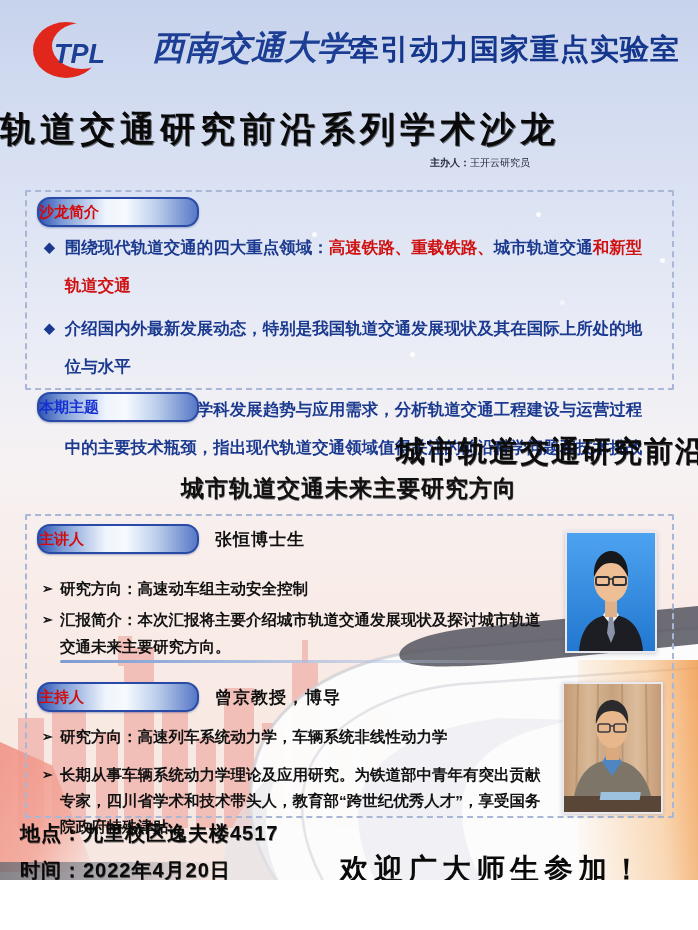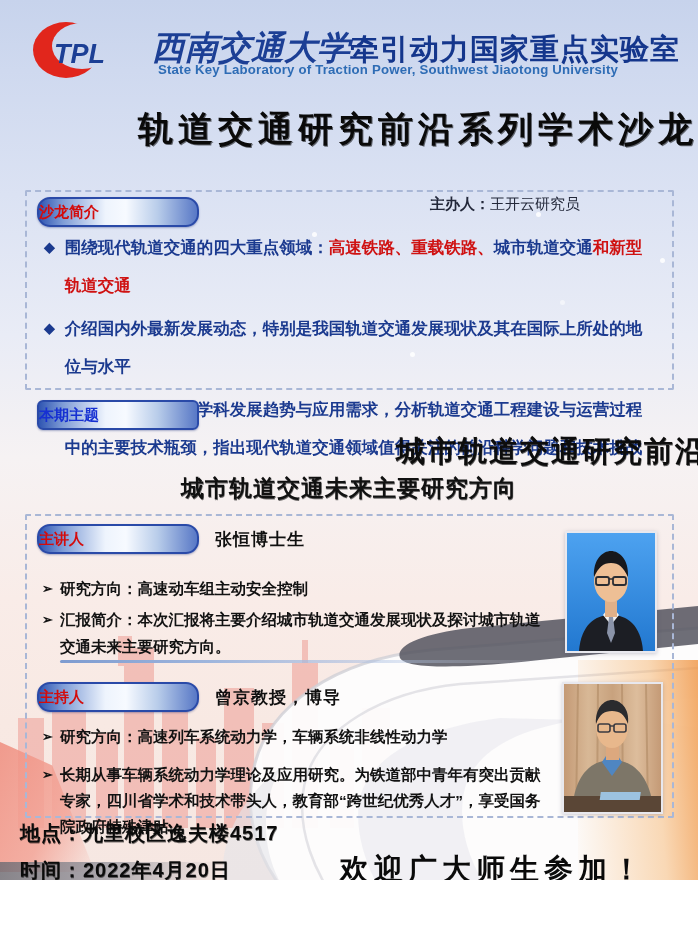--- a/index.html
+++ b/index.html
@@ -10,24 +10,24 @@
   }
   .bg{position:absolute;z-index:1;}
   .content{position:absolute;z-index:3;}
   
   .logo{position:absolute;left:30px;top:20px;width:112px;height:62px;}
   .labname{position:absolute;left:152px;top:26px;white-space:nowrap;}
   .uni-script{font-family:"DejaVu Serif",serif;font-style:italic;font-weight:bold;color:#1c3f95;font-size:33px;}
   .lab-cn{font-weight:900;color:#14368c;font-size:29px;letter-spacing:1px;}
   .lab-en{position:absolute;left:158px;top:62px;color:#2e6cb5;font-size:13.2px;font-weight:bold;letter-spacing:0.2px;}
   
-  .main-title{position:absolute;left:0;top:106px;width:100%;text-align:right;
+  .main-title{position:absolute;left:0;top:106px;width:100%;text-align:left;
     font-family:"DejaVu Serif",serif;font-weight:900;font-size:35px;color:#0a0a0a;
     letter-spacing:5px;text-shadow:1px 1px 0 rgba(0,0,0,.55);}
-  .organizer{position:absolute;left:430px;top:156px;font-size:15px;color:#23283a;margin-top:39px;}
+  .organizer{position:absolute;left:430px;top:156px;font-size:10px;color:#23283a;}
   .organizer b{font-weight:bold;}
   
   .dashbox{position:absolute;border:2px dashed #a9b7d6;border-radius:2px;background:transparent;}
   .box1{left:25px;top:190px;width:645px;height:196px;}
   .box2{left:25px;top:514px;width:645px;height:300px;}
   
   .pill{position:absolute;width:158px;height:26px;border-radius:13px;
     border:2px solid #2a4aa8;
     background:linear-gradient(90deg,#2f55b2 0%,#7e9cd6 15%,#eef4fd 42%,#f7faff 55%,#b9cdea 75%,#5878c6 100%);
     display:flex;align-items:center;justify-content:flex-start;
@@ -128,21 +128,20 @@
         <ellipse cx="52" cy="26" rx="30" ry="23" fill="#000"></ellipse>
       </mask>
     </defs>
     <ellipse cx="36" cy="30" rx="33" ry="28" fill="#e1261c" mask="url(#cres)"></ellipse>
     <text x="24" y="43" font-size="27" font-style="italic" font-weight="bold" font-family="Liberation Sans, sans-serif" fill="#1c3f95">TPL</text>
   </svg>
 
   <div class="content labname">
     <span class="uni-script">西南交通大学</span><span class="lab-cn">牵引动力国家重点实验室</span>
   </div>
-  <div class="content lab-en">State Key Laboratory of Traction Power, Southwest Jiaotong University</div>
 
   <div class="content main-title">轨道交通研究前沿系列学术沙龙</div>
 
   <div class="content organizer">
     <b>主办人：</b><span>王开云研究员</span>
   </div>
 
   <div class="content dashbox box1"></div>
   <div class="content pill red" style="left:37px;top:197px;">
     <span>沙龙简介</span>
@@ -158,21 +157,21 @@
     <div class="ibullet">
       <span class="dm">◆</span>
       <span>介绍国内外最新发展动态，特别是我国轨道交通发展现状及其在国际上所处的地位与水平</span>
     </div>
     <div class="ibullet">
       <span class="dm">◆</span>
       <span>结合轨道交通工程学科发展趋势与应用需求，分析轨道交通工程建设与运营过程中的主要技术瓶颈，指出现代轨道交通领域值得关注的前沿科学问题和技术挑战</span>
     </div>
   </div>
 
-  <div class="content pill blue" style="left:37px;top:400px;border-radius:6px;">
+  <div class="content pill blue" style="left:37px;top:392px;">
     <span>本期主题</span>
   </div>
   <div class="content topic-title">城市轨道交通研究前沿</div>
   <div class="content topic-sub">城市轨道交通未来主要研究方向</div>
 
   <div class="content dashbox box2"></div>
 
   <div class="content pill red" style="left:37px;top:524px;">
     <span>主讲人</span>
   </div>

